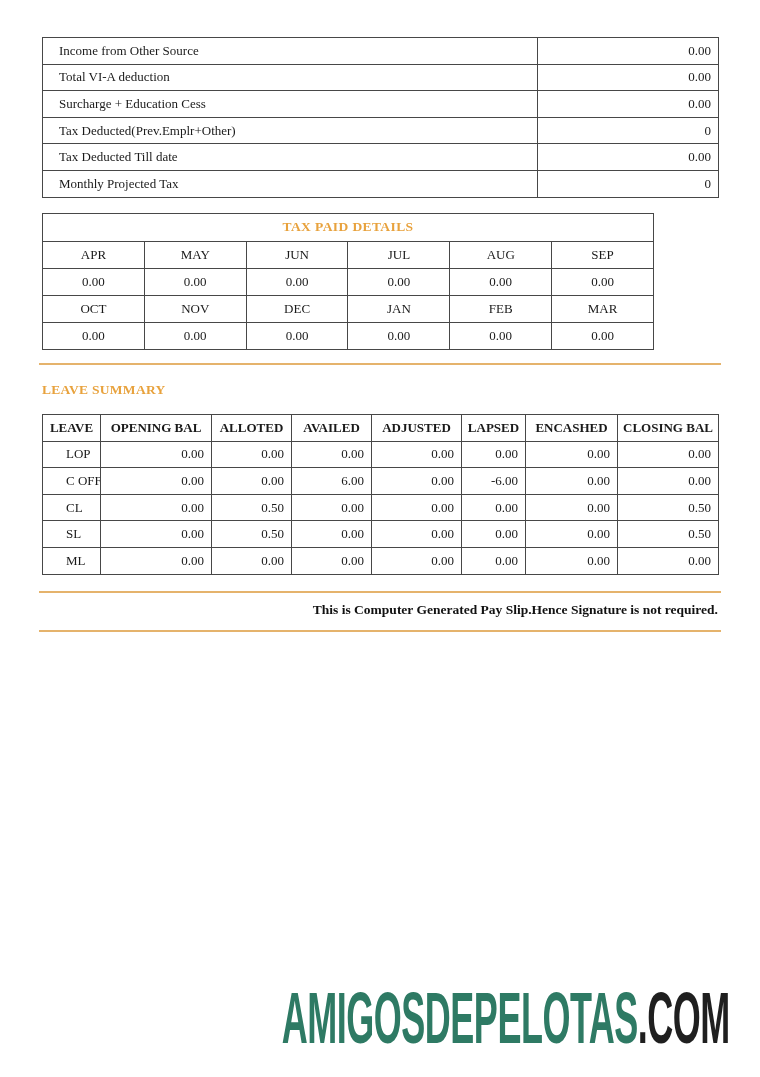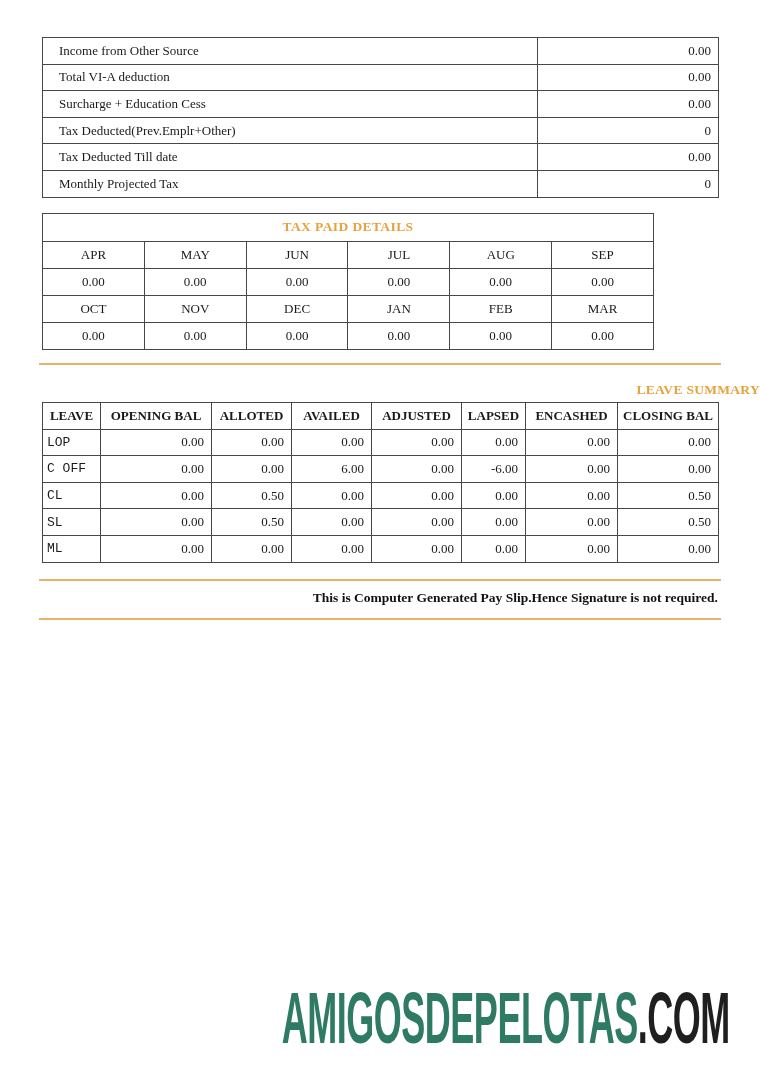--- a/index.html
+++ b/index.html
@@ -28,27 +28,27 @@
   }
 
   
   .orange-line{height:2px;background:#E5B36C;width:682px;margin-left:39px;border:0;}
   .line-1{margin-top:13px;}
   .line-2{margin-top:16px;}
   .line-3{margin-top:12px;}
 
   
   .leave-title{
-    margin-top:17px;margin-left:24px;font-weight:bold;color:#E8A23D;
-    font-size:13.5px;letter-spacing:.3px;text-align:right;
-  }
-  .leave{margin-top:4px;}
+    margin-top:17px;margin-left:42px;font-weight:bold;color:#E8A23D;
+    font-size:13.5px;letter-spacing:.3px;
+  }
+  .leave{margin-top:16px;}
   .leave th{height:24px;font-weight:bold;text-align:center;font-size:13px;}
   .leave td{height:23.6px;}
-  .leave td.lv-name{padding-left:4px;text-align:left;font-family:Liberation Mono, monospace;}
+  .leave td.lv-name{padding-left:23px;text-align:left;}
   .leave td.lv-val{padding-right:7px;text-align:right;}
 
   
   .footer-note{
     margin-top:9px;width:676px;margin-left:42px;text-align:right;
     font-weight:bold;font-size:13.5px;color:#111;
   }
 
   
   .logo{

